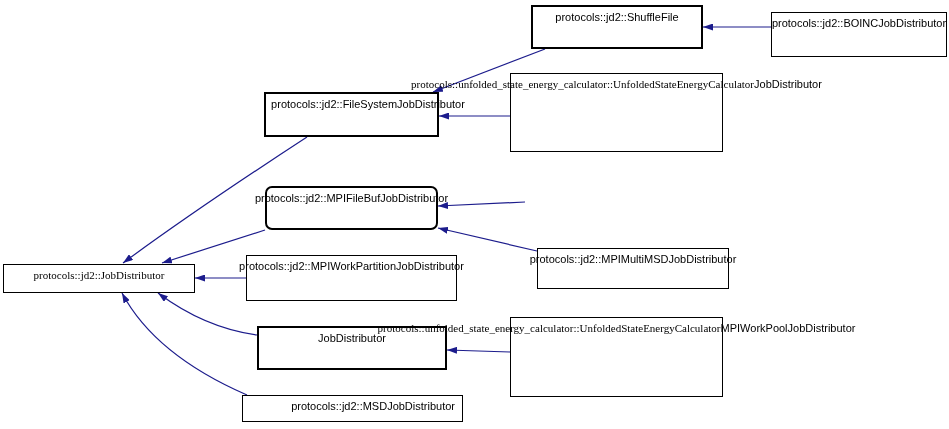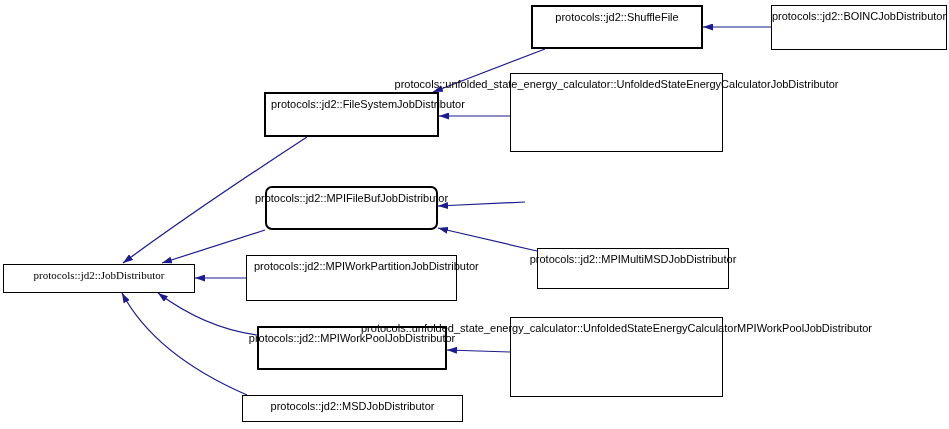--- a/index.html
+++ b/index.html
@@ -19,31 +19,31 @@
     border:1px solid #000000;
     display:flex;
     flex-direction:row;
     justify-content:center;
     padding:2px 7px;
     font-size:11px;
     color:#000000;
     cursor:pointer;
   }
   .ln{display:block;line-height:16px;text-align:center;white-space:nowrap;}
-  .ln.left{text-align:left;}
+  .ln.left{text-align:left;font-family:Liberation Serif, serif;}
   .bold{border-width:2px;}
   
   #n-jobdistributor   {left:3px;  top:264px;width:192px;height:29px;font-family:Liberation Serif, serif;}
   #n-filesystem       {left:264px;top:92px; width:175px;height:45px;padding-left:40px;}
   #n-mpifilebuf       {left:265px;top:186px;width:173px;height:44px;border-radius:7px;}
-  #n-mpiworkpartition {left:246px;top:255px;width:211px;height:46px;justify-content:space-between;}
+  #n-mpiworkpartition {left:246px;top:255px;width:211px;height:46px;}
   #n-mpiworkpool      {left:257px;top:326px;width:190px;height:44px;}
-  #n-msd              {left:242px;top:395px;width:221px;height:27px;}
+  #n-msd              {left:242px;top:395px;width:221px;height:27px;justify-content:flex-end;}
   #n-shuffle          {left:531px;top:5px;  width:172px;height:44px;}
-  #n-boinc            {left:771px;top:5px;  width:176px;height:45px;}
+  #n-boinc            {left:771px;top:12px;  width:176px;height:45px;}
   #n-unfoldedjd       {left:510px;top:73px; width:213px;height:79px;}
   #n-archive          {left:525px;top:179px;width:178px;height:43px;}
   #n-mpimulti         {left:537px;top:248px;width:192px;height:41px;}
   #n-unfoldedwp       {left:510px;top:317px;width:213px;height:80px;}
 </style>
 </head>
 <body>
 
 <div class="canvas">
 
@@ -79,21 +79,20 @@
     <span class="ln">protocols::jd2::MPIFileBuf</span>
     <span class="ln">JobDistributor</span>
   </div>
 
   <div class="node" id="n-mpiworkpartition">
     <span class="ln">protocols::jd2::MPIWorkPartition</span>
     <span class="ln">JobDistributor</span>
   </div>
 
   <div class="node bold" id="n-mpiworkpool">
-    <span class="ln">protocols::jd2::MPIWorkPool</span>
     <span class="ln">JobDistributor</span>
   </div>
 
   <div class="node" id="n-msd">
     <span class="ln">protocols::jd2::MSDJobDistributor</span>
   </div>
 
   <div class="node bold" id="n-shuffle">
     <span class="ln">protocols::jd2::ShuffleFile</span>
   </div>

